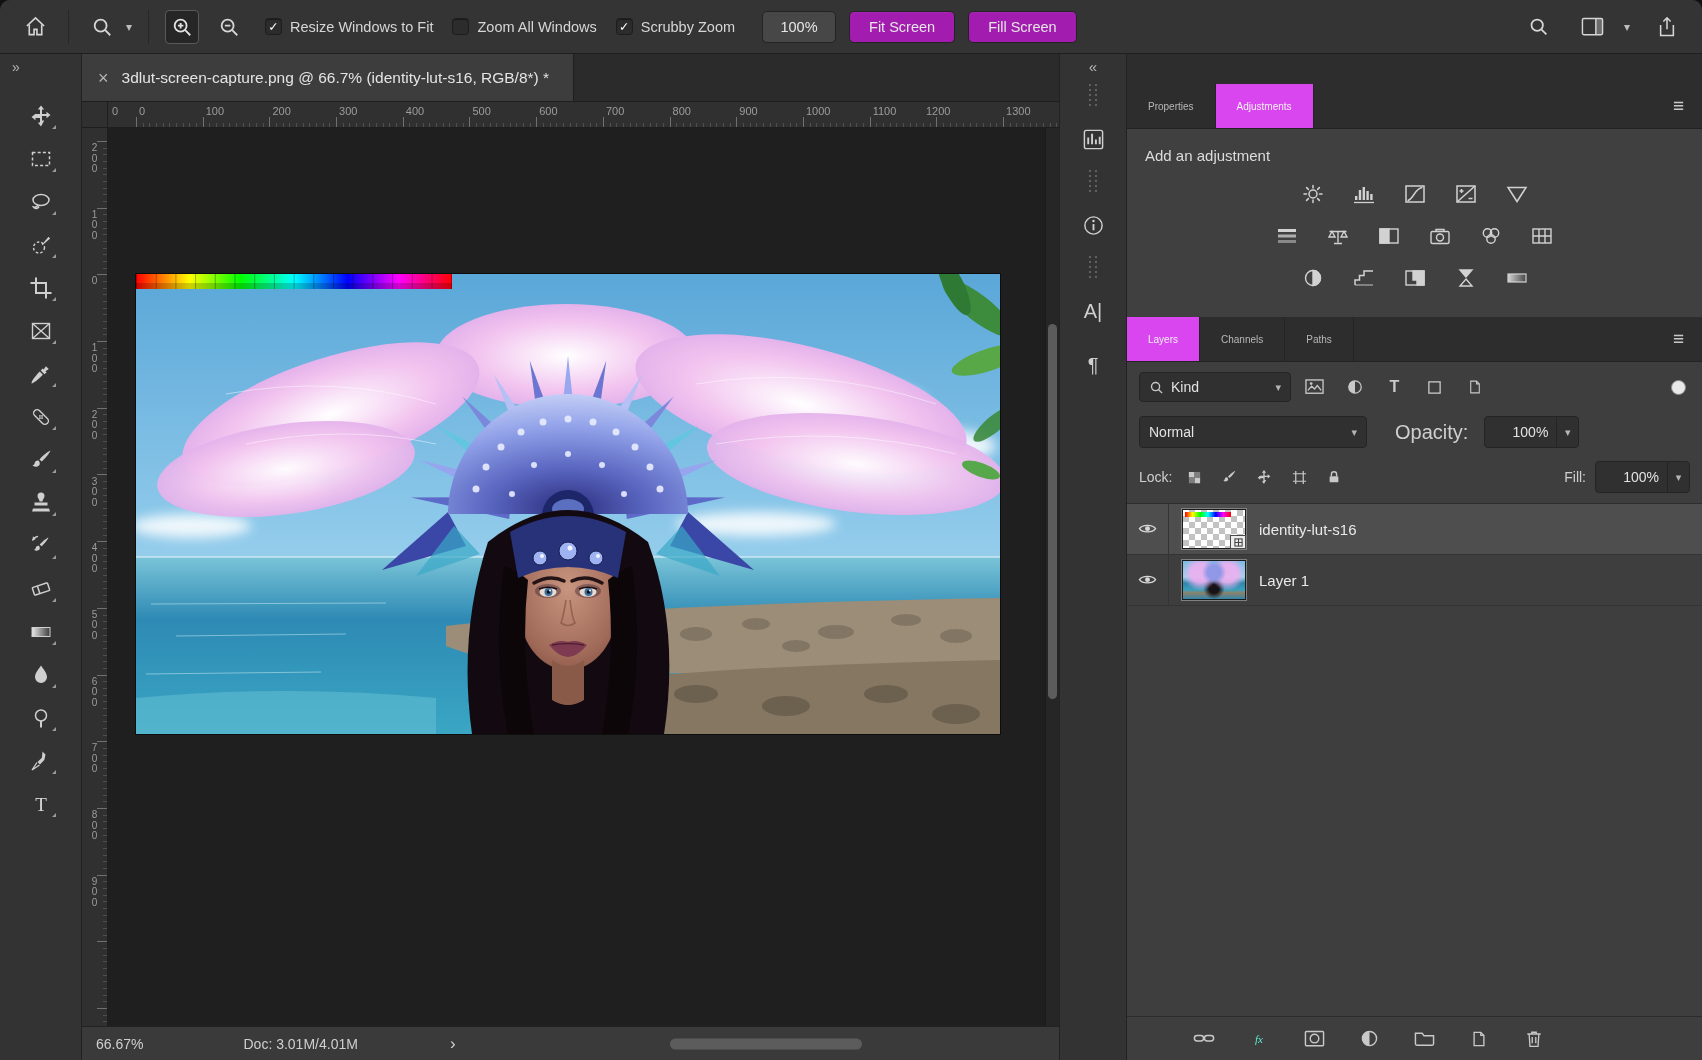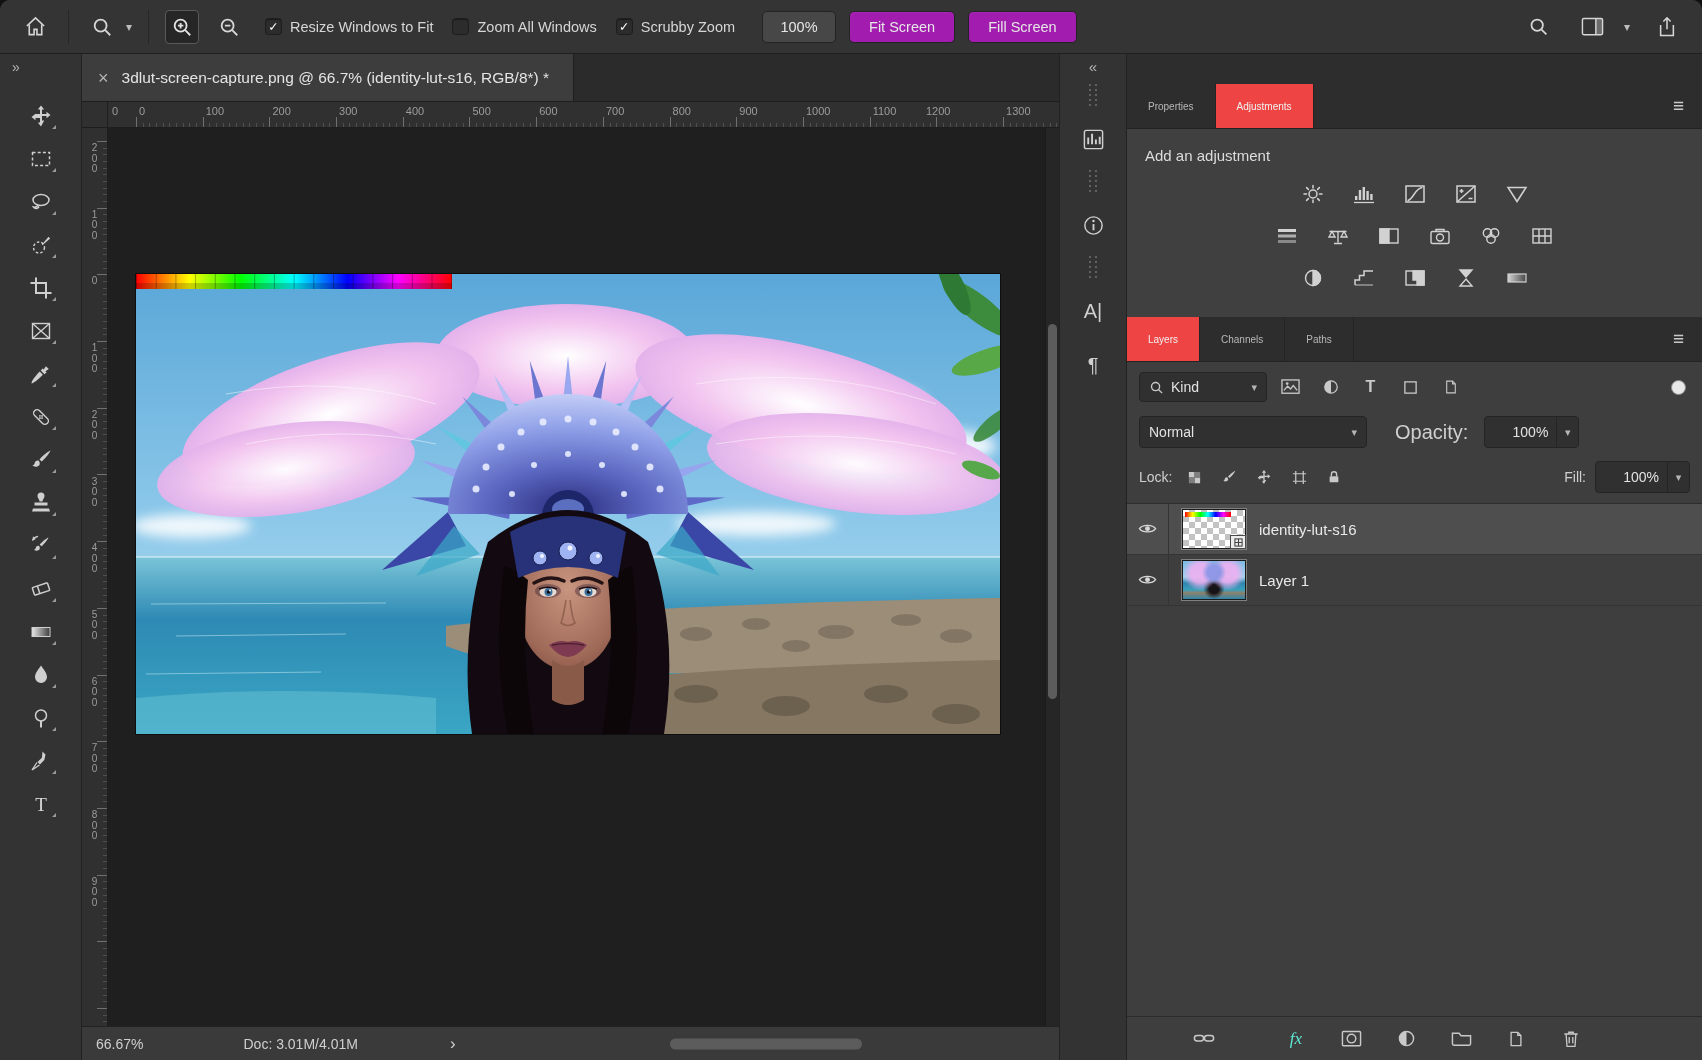--- a/index.html
+++ b/index.html
@@ -73,33 +73,33 @@
     display:flex;flex-direction:column;align-items:center;color:#cfcfcf;}
   .strip-header{height:26px;width:100%;text-align:center;font-size:15px;color:#b5b5b5;padding-top:4px;}
   .grip{height:32px;display:flex;gap:4px;align-items:center;}
   .grip i{display:block;width:2px;height:24px;background-image:repeating-linear-gradient(#616161 0 2px,transparent 2px 5px);}
   .strip-icon{width:48px;height:48px;display:flex;align-items:center;justify-content:center;font-size:20px;border-radius:5px;margin:3px 0;}
   
   .panels-col{flex:0 0 575px;display:flex;flex-direction:column;background:#2d2d2d;}
   .panel-gap{height:30px;}
   .panel-tabs{flex:0 0 45px;display:flex;align-items:stretch;background:#2d2d2d;border-bottom:1px solid #232323;}
   .ptab{padding:0 21px;display:flex;align-items:center;font-size:10px;color:#b8b8b8;border-right:1px solid #232323;}
-  .ptab.active{background:#ef4444;color:#f1f1f1;}
+  .ptab.active{background:#d946ef;color:#f1f1f1;}
   .panel-menu{margin-left:auto;display:flex;align-items:center;padding-right:18px;color:#c8c8c8;font-size:19px;}
   .adj-body{background:#404040;padding:12px 18px 24px;}
   .adj-header{font-size:15px;color:#dcdcdc;margin:6px 0 15px;}
   .adj-grid{display:flex;flex-direction:column;gap:12px;align-items:center;}
   .adj-row{display:flex;gap:9px;}
   .adj-icon{width:42px;height:30px;display:flex;align-items:center;justify-content:center;border-radius:4px;}
   .adj-icon svg{width:26px;height:22px;}
   .layers-body{background:#3e3e3e;flex:1;display:flex;flex-direction:column;min-height:0;}
   .kind-row{display:flex;align-items:center;gap:7px;padding:10px 12px 6px;}
   .dropdown{background:#303030;border:1px solid #242424;border-radius:4px;height:30px;display:flex;
     align-items:center;padding:0 9px;gap:7px;color:#e2e2e2;font-size:14px;}
-  .kind-dd{width:128px;}
+  .kind-dd{width:152px;}
   .dd-chevron{margin-left:auto;color:#b5b5b5;font-size:11px;}
   .f-icon{width:33px;height:28px;display:flex;align-items:center;justify-content:center;border-radius:4px;color:#c9c9c9;font-weight:700;}
   .filter-toggle{margin-left:auto;width:15px;height:15px;border-radius:50%;background:#e9e9e9;border:1px solid #8a8a8a;margin-right:4px;}
   .blend-row{display:flex;align-items:center;padding:8px 12px;gap:16px;}
   .blend-dd{width:228px;height:32px;}
   .op-label{color:#cfcfcf;font-size:20px;margin-left:12px;}
   .value-dd{width:95px;height:32px;display:flex;align-items:center;background:#303030;border:1px solid #242424;
     border-radius:4px;color:#e2e2e2;font-size:14px;overflow:hidden;}
   .value-text{flex:1;text-align:right;padding-right:8px;}
   .value-chevbox{width:22px;align-self:stretch;border-left:1px solid #242424;display:flex;align-items:center;justify-content:center;color:#b5b5b5;font-size:11px;}
@@ -123,21 +123,21 @@
   .photo-thumb{background:linear-gradient(180deg,#7db9e2 0%,#9ed3ec 42%,#2f86ad 58%,#3ba0bd 76%,#8d8169 84%,#2f86ad 100%);}
   .photo-thumb::before{content:"";position:absolute;inset:0;
     background:radial-gradient(circle at 50% 30%,rgba(140,150,230,.95) 0 16%,transparent 30%),
                radial-gradient(circle at 28% 32%,rgba(238,176,240,.9) 0 18%,transparent 34%),
                radial-gradient(circle at 72% 32%,rgba(238,176,240,.9) 0 18%,transparent 34%),
                radial-gradient(circle at 50% 72%,rgba(20,12,16,.95) 0 12%,transparent 26%);}
   .layer-name{font-size:15px;color:#e9e9e9;}
   .layers-footer{flex:0 0 44px;border-top:1px solid #2c2c2c;display:flex;align-items:center;gap:29px;
     padding:0 64px;color:#c9c9c9;}
   .lf-icon{width:26px;height:26px;display:flex;align-items:center;justify-content:center;}
-  .fx-text{font-size:17px;font-style:italic;color:#5eead4;font-family:"Liberation Serif",serif;margin-left:37px;}
+  .fx-text{font-size:11px;font-style:italic;color:#5eead4;font-family:"Liberation Serif",serif;}
 </style>
 </head>
 <body>
 
 <div class="window">
 
 
   <div class="options-bar">
     <span class="ob-icon">
       <svg viewBox="0 0 24 24" width="23" fill="none" stroke="#d6d6d6" stroke-width="1.7">

